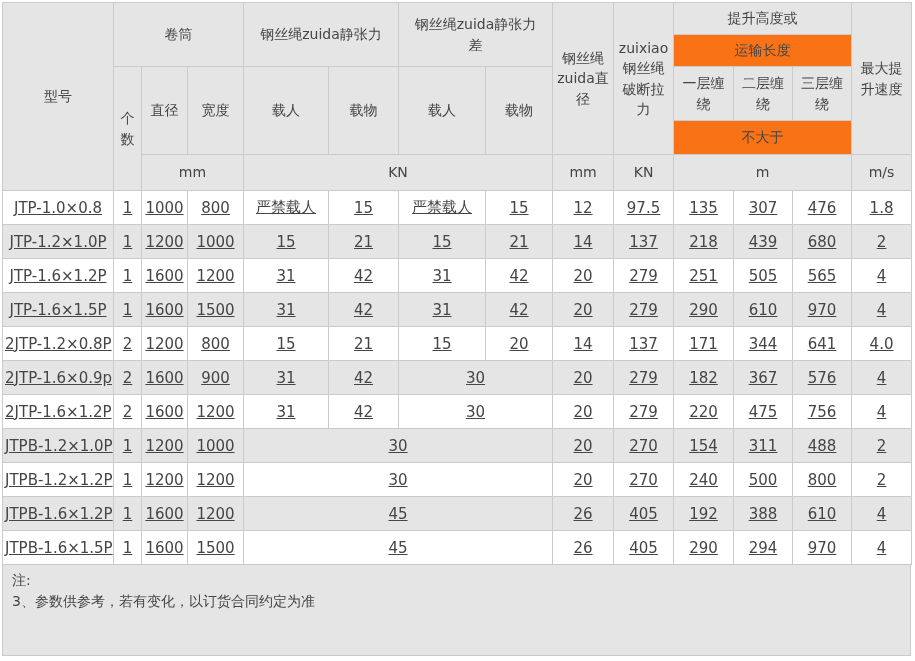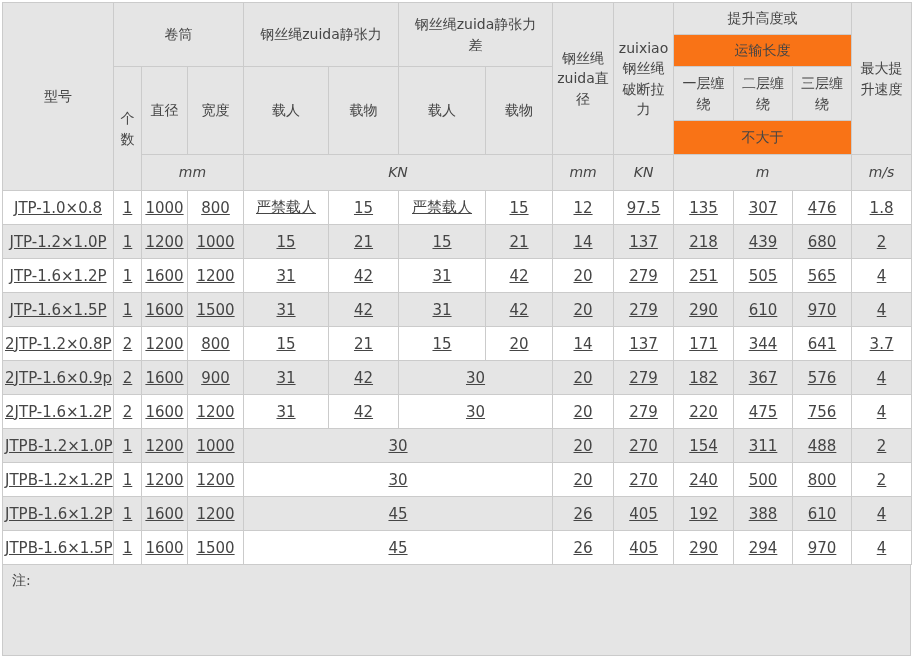--- a/index.html
+++ b/index.html
@@ -32,21 +32,21 @@
     font-size: 14px;
     line-height: 1.45;
   }
   thead th.white-cell {
     background: #f97316;
   }
   thead tr.h1 { height: 32px; }
   thead tr.h2 { height: 32px; }
   thead tr.h3 { height: 54px; }
   thead tr.h4 { height: 34px; }
-  thead tr.h5 { height: 36px; font-style: italic; }
+  thead tr.h5 { height: 36px; }
   .break-all { word-break: break-all; }
   tbody td {
     font-size: 15px;
     background: #ffffff;
     white-space: nowrap;
   }
   tbody tr { height: 34px; text-decoration: underline; }
   tbody tr:nth-child(even) td { background: #e5e5e5; }
   .notes {
     width: 909px;
@@ -192,21 +192,21 @@
         <td>800</td>
         <td>15</td>
         <td>21</td>
         <td>15</td>
         <td>20</td>
         <td>14</td>
         <td>137</td>
         <td>171</td>
         <td>344</td>
         <td>641</td>
-        <td>3.7</td>
+        <td>4.0</td>
       </tr>
       <tr>
         <td>2JTP-1.6×0.9p</td>
         <td>2</td>
         <td>1600</td>
         <td>900</td>
         <td>31</td>
         <td>42</td>
         <td colspan="2">30</td>
         <td>20</td>
@@ -281,14 +281,15 @@
         <td>290</td>
         <td>294</td>
         <td>970</td>
         <td>4</td>
       </tr>
     </tbody>
   </table>
 
   <div class="notes">
     <div>注:</div>
+    <div>3、参数供参考，若有变化，以订货合同约定为准</div>
   </div>
 </div>
 
 </body></html>

